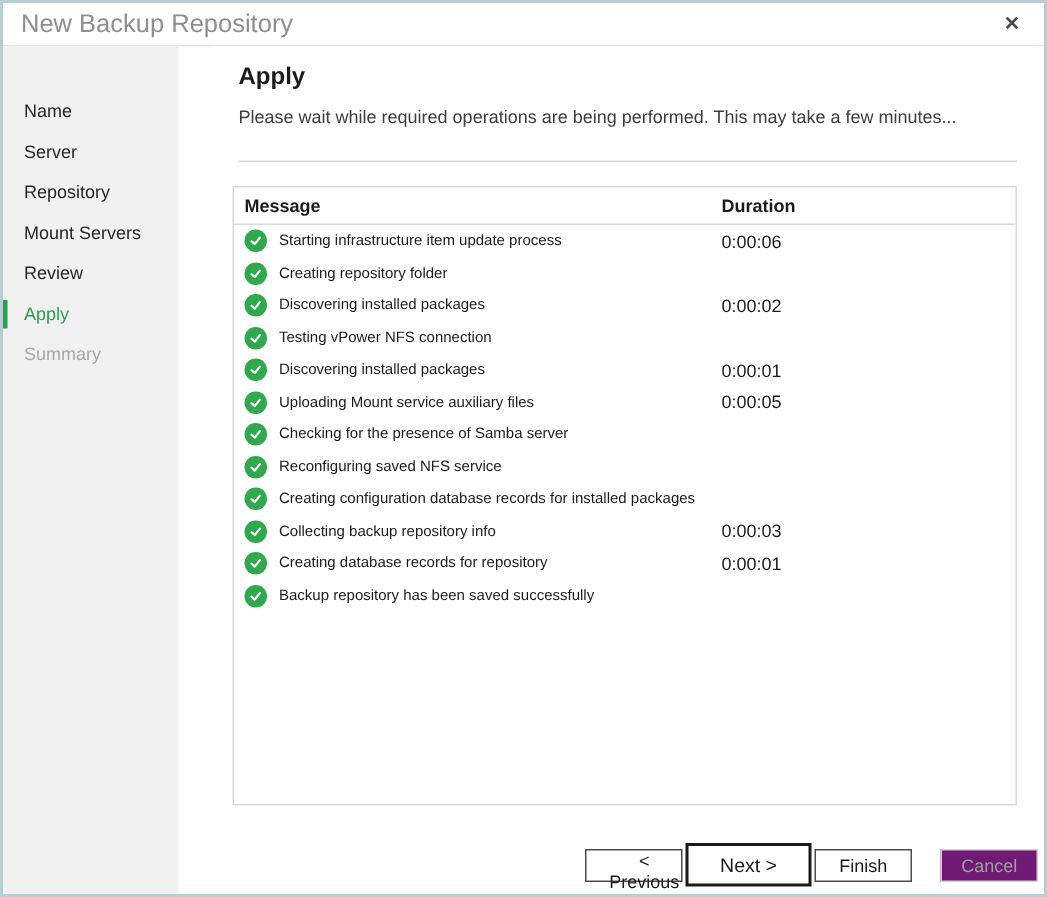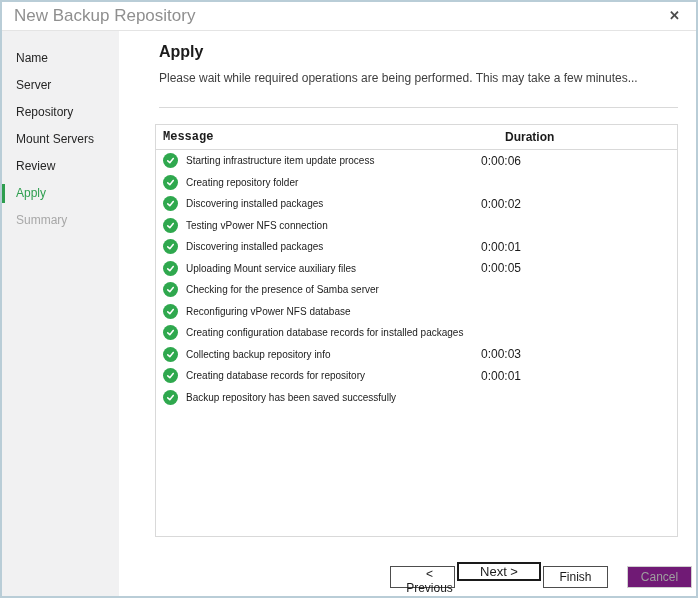--- a/index.html
+++ b/index.html
@@ -17,21 +17,21 @@
     position:absolute; left:12px; top:0; line-height:28px;
     font-size:17px; color:#8f8f8f;
   }
   .titlebar .close {
     position:absolute; right:16px; top:0; line-height:28px;
     font-size:13px; font-weight:bold; color:#4c4c4c; cursor:pointer;
   }
   
   .sidebar {
     position:absolute; left:0; top:29px; bottom:0; width:117px;
-    background:#f1f1f2; padding-top:14px; box-sizing:border-box;
+    background:#f1f1f2; padding-top:30px; box-sizing:border-box;
   }
   .side-item {
     position:relative; height:27px; line-height:27px; padding-left:14px;
     font-size:12px; color:#262626; cursor:default;
   }
   .side-item.active { color:#2e9e4f; }
   .side-item.active::before {
     content:""; position:absolute; left:0; top:4px; bottom:4px; width:3px;
     background:#2e9e4f;
   }
@@ -43,40 +43,40 @@
   .divider { position:absolute; left:19px; top:76px; width:519px; height:1px; background:#d9d9d9; }
   
   .table {
     position:absolute; left:15px; top:93px; width:523px; height:413px;
     border:1px solid #d9d9d9; background:#ffffff; box-sizing:border-box; overflow:hidden;
   }
   .thead {
     position:relative; height:24px; border-bottom:1px solid #d9d9d9;
     font-size:12px; font-weight:bold; color:#1b1b1b;
   }
-  .thead .col-msg { position:absolute; left:7px; top:0; line-height:24px;font-family:Liberation Mono, monospace; }
-  .thead .col-dur { position:absolute; left:325px; top:0; line-height:24px;margin-left:24px; }
+  .thead .col-msg { position:absolute; left:7px; top:0; line-height:24px; }
+  .thead .col-dur { position:absolute; left:325px; top:0; line-height:24px; }
   .tbody { position:relative; }
   .op-row { position:relative; height:21.5px; display:flex; align-items:center; padding-left:7px; }
   .check-icon {
     flex:0 0 auto; width:15px; height:15px; border-radius:50%;
     background:#2fa84e; display:flex; align-items:center; justify-content:center;
   }
   .check-icon svg { display:block; }
   .op-msg { margin-left:8px; font-size:10px; color:#1b1b1b; white-space:nowrap; }
   .op-dur { position:absolute; left:325px; font-size:12px; color:#1b1b1b; }
   
   .btn {
     position:absolute; box-sizing:border-box; background:#ffffff;
     border:1px solid #4d4d4d; font-family:"Liberation Sans", sans-serif;
     font-size:12px; color:#1b1b1b; text-align:center; padding:0; cursor:pointer;
   }
   .btn-previous { left:388px; top:564px; width:65px; height:22px;padding-left:14px; }
   .btn-next {
-    left:455px; top:560px; width:84px; height:19px;
+    left:455px; top:560px; width:84px; height:29px;
     border:2px solid #1a1a1a; font-size:13px;
   }
   .btn-finish { left:541px; top:564px; width:65px; height:22px; }
   .btn-cancel {
     left:625px; top:564px; width:65px; height:22px;
     background:#701a75; border:1px solid #d0d0d0; color:#9f9f9f; cursor:default;
   }
 </style>
 </head>
 <body>
@@ -198,21 +198,21 @@
     <span class="op-msg">Checking for the presence of Samba server</span>
     <span class="op-dur"></span>
   </div>
 
   <div class="op-row">
     <span class="check-icon">
       <svg width="11" height="11" viewBox="0 0 16 16">
         <path d="M4 8.5 L7 11.2 L12 5" stroke="#ffffff" stroke-width="2.2" fill="none" stroke-linecap="round" stroke-linejoin="round"></path>
       </svg>
     </span>
-    <span class="op-msg">Reconfiguring vPower NFS database</span>
+    <span class="op-msg">Reconfiguring saved NFS service</span>
     <span class="op-dur"></span>
   </div>
 
   <div class="op-row">
     <span class="check-icon">
       <svg width="11" height="11" viewBox="0 0 16 16">
         <path d="M4 8.5 L7 11.2 L12 5" stroke="#ffffff" stroke-width="2.2" fill="none" stroke-linecap="round" stroke-linejoin="round"></path>
       </svg>
     </span>
     <span class="op-msg">Creating configuration database records for installed packages</span>

